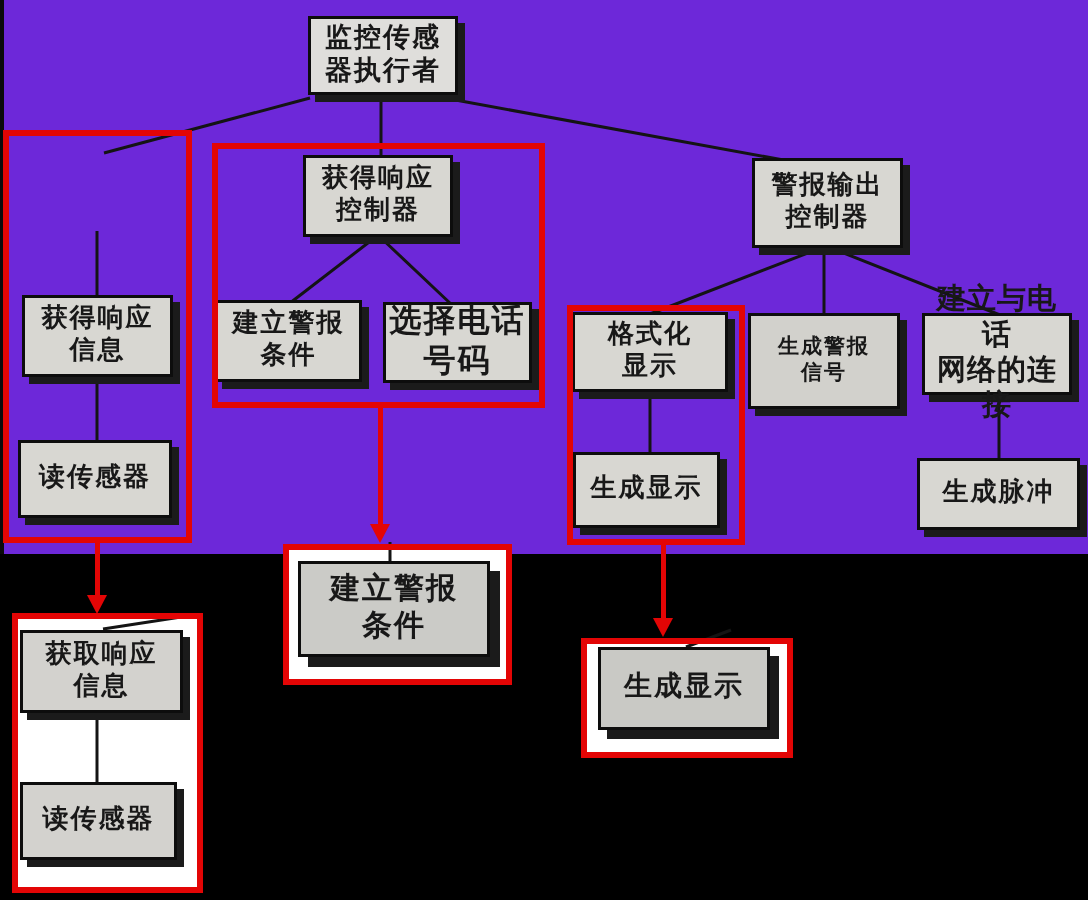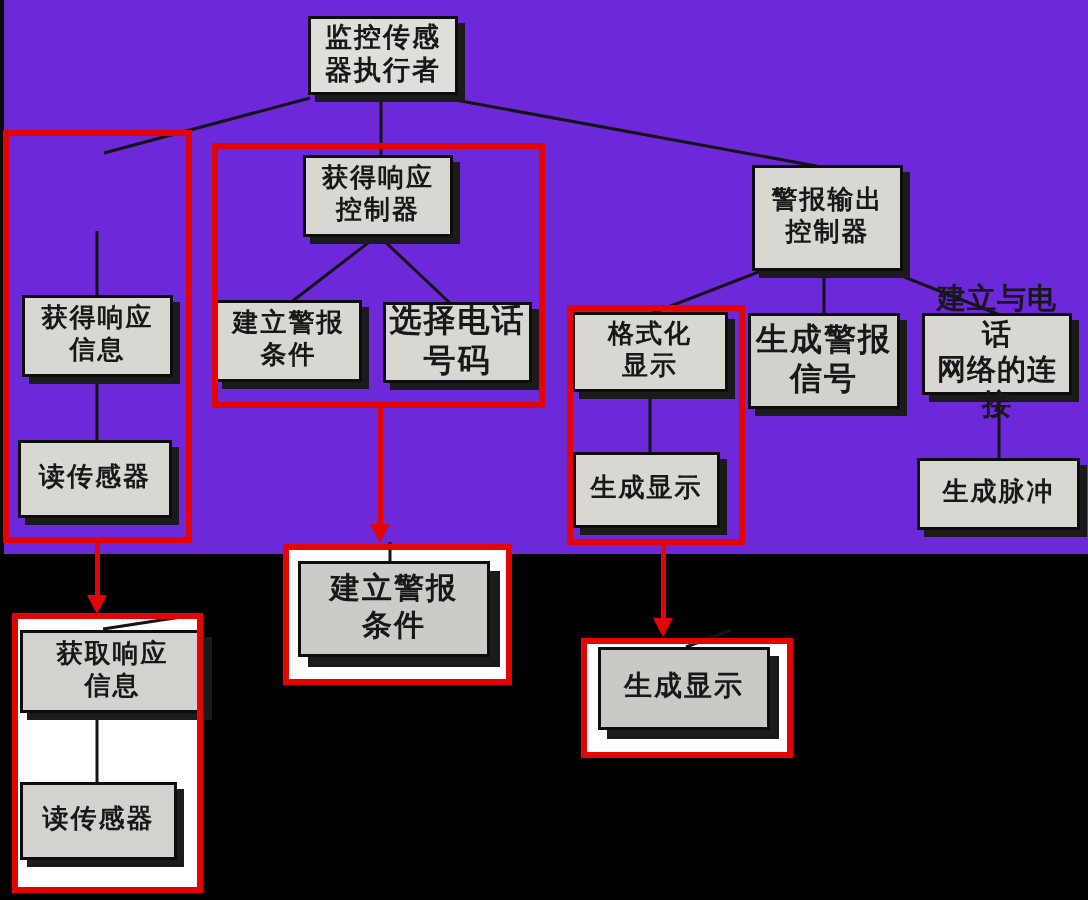--- a/index.html
+++ b/index.html
@@ -79,37 +79,37 @@
 
   <div class="node" style="left:303px;top:155px;width:150px;height:82px;font-size:26px;">获得响应
 控制器</div>
 
   <div class="node" style="left:215px;top:300px;width:147px;height:82px;font-size:26px;">建立警报
 条件</div>
 
   <div class="node" style="left:383px;top:302px;width:149px;height:81px;font-size:32px;">选择电话
 号码</div>
 
-  <div class="node" style="left:752px;top:165px;width:151px;height:106px;font-size:26px;">警报输出
+  <div class="node" style="left:752px;top:158px;width:151px;height:90px;font-size:26px;">警报输出
 控制器</div>
 
   <div class="node" style="left:572px;top:312px;width:156px;height:80px;font-size:26px;">格式化
 显示</div>
 
-  <div class="node" style="left:748px;top:313px;width:152px;height:96px;font-size:32px;background:#d2d1cc;">生成警报
+  <div class="node" style="left:748px;top:313px;width:152px;height:96px;font-size:21px;background:#d2d1cc;">生成警报
 信号</div>
 
   <div class="node" style="left:922px;top:313px;width:150px;height:82px;font-size:29px;letter-spacing:1px;">建立与电话
 网络的连接</div>
 
   <div class="node" style="left:573px;top:452px;width:147px;height:76px;font-size:26px;">生成显示</div>
 
   <div class="node" style="left:917px;top:458px;width:163px;height:72px;font-size:26px;">生成脉冲</div>
 
-  <div class="node" style="left:20px;top:630px;width:185px;height:83px;font-size:26px;background:#d3d2ce;">获取响应
+  <div class="node" style="left:20px;top:630px;width:163px;height:83px;font-size:26px;background:#d3d2ce;">获取响应
 信息</div>
 
   <div class="node" style="left:20px;top:782px;width:157px;height:78px;font-size:26px;background:#d3d2ce;">读传感器</div>
 
   <div class="node" style="left:298px;top:561px;width:192px;height:96px;font-size:30px;background:#cbcbc7;box-shadow:10px 10px 0 #1b1b1b;">建立警报
 条件</div>
 
   <div class="node" style="left:598px;top:647px;width:172px;height:83px;font-size:28px;background:#c9c9c5;box-shadow:9px 9px 0 #1b1b1b;">生成显示</div>
 
   <div class="hl" style="left:3px;top:130px;width:189px;height:413px;"></div>

